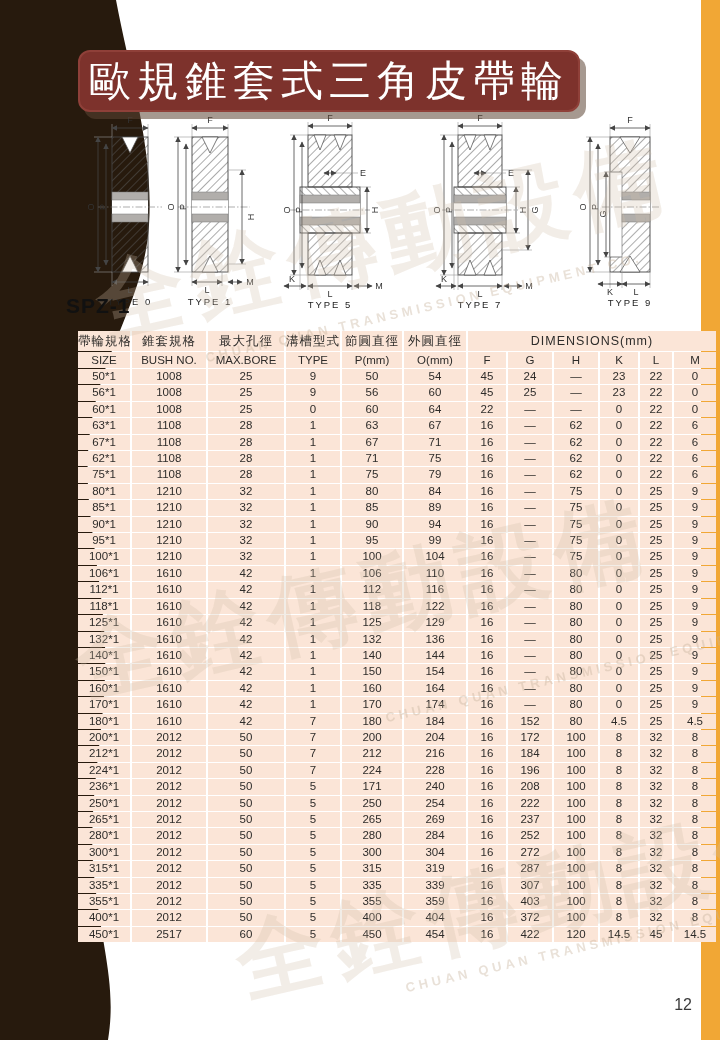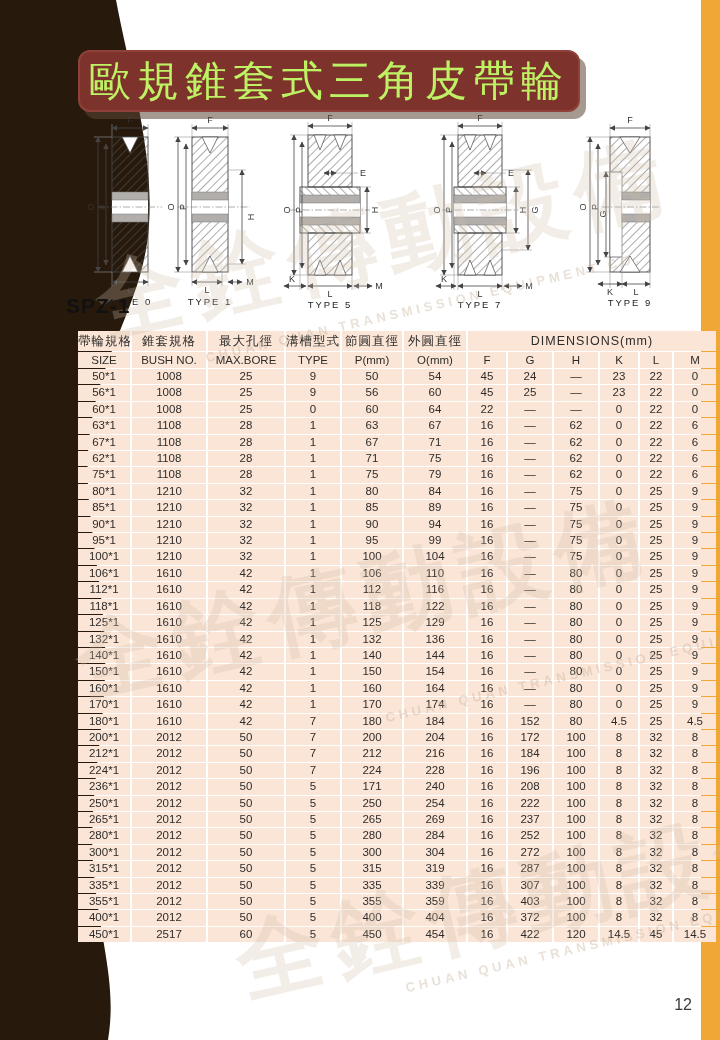--- a/index.html
+++ b/index.html
@@ -8,21 +8,21 @@
 
   
   .left-strip{position:absolute;left:0;top:0;z-index:1;}
   
   .right-strip{position:absolute;right:0;top:0;width:19px;height:1040px;background:#f1a735;z-index:1;}
 
   
   .banner{position:absolute;left:78px;top:50px;width:502px;height:62px;background:#7d322c;
     border-radius:12px;z-index:5;box-shadow:6px 7px 0 rgba(92,70,52,0.55);
     border:2px solid #8f4039;box-sizing:border-box;display:flex;align-items:center;justify-content:center;}
-  .banner h1{margin:0;font-size:42px;font-weight:500;color:#bef264;letter-spacing:6px;white-space:nowrap;
+  .banner h1{margin:0;font-size:42px;font-weight:500;color:#ffffff;letter-spacing:6px;white-space:nowrap;
     font-family:"Liberation Sans",sans-serif;}
 
   
   .wm{position:absolute;pointer-events:none;z-index:4;white-space:nowrap;transform:rotate(-13deg);}
   .wm-cjk{font-size:88px;font-weight:700;color:rgba(208,190,170,0.28);letter-spacing:10px;}
   .wm-en{font-size:13px;font-weight:700;color:rgba(200,180,158,0.40);letter-spacing:4px;}
 
   
   .drawings{position:absolute;left:55px;top:110px;z-index:3;}
   .drawings text{font-family:"Liberation Sans",sans-serif;font-size:9px;fill:#333;}

